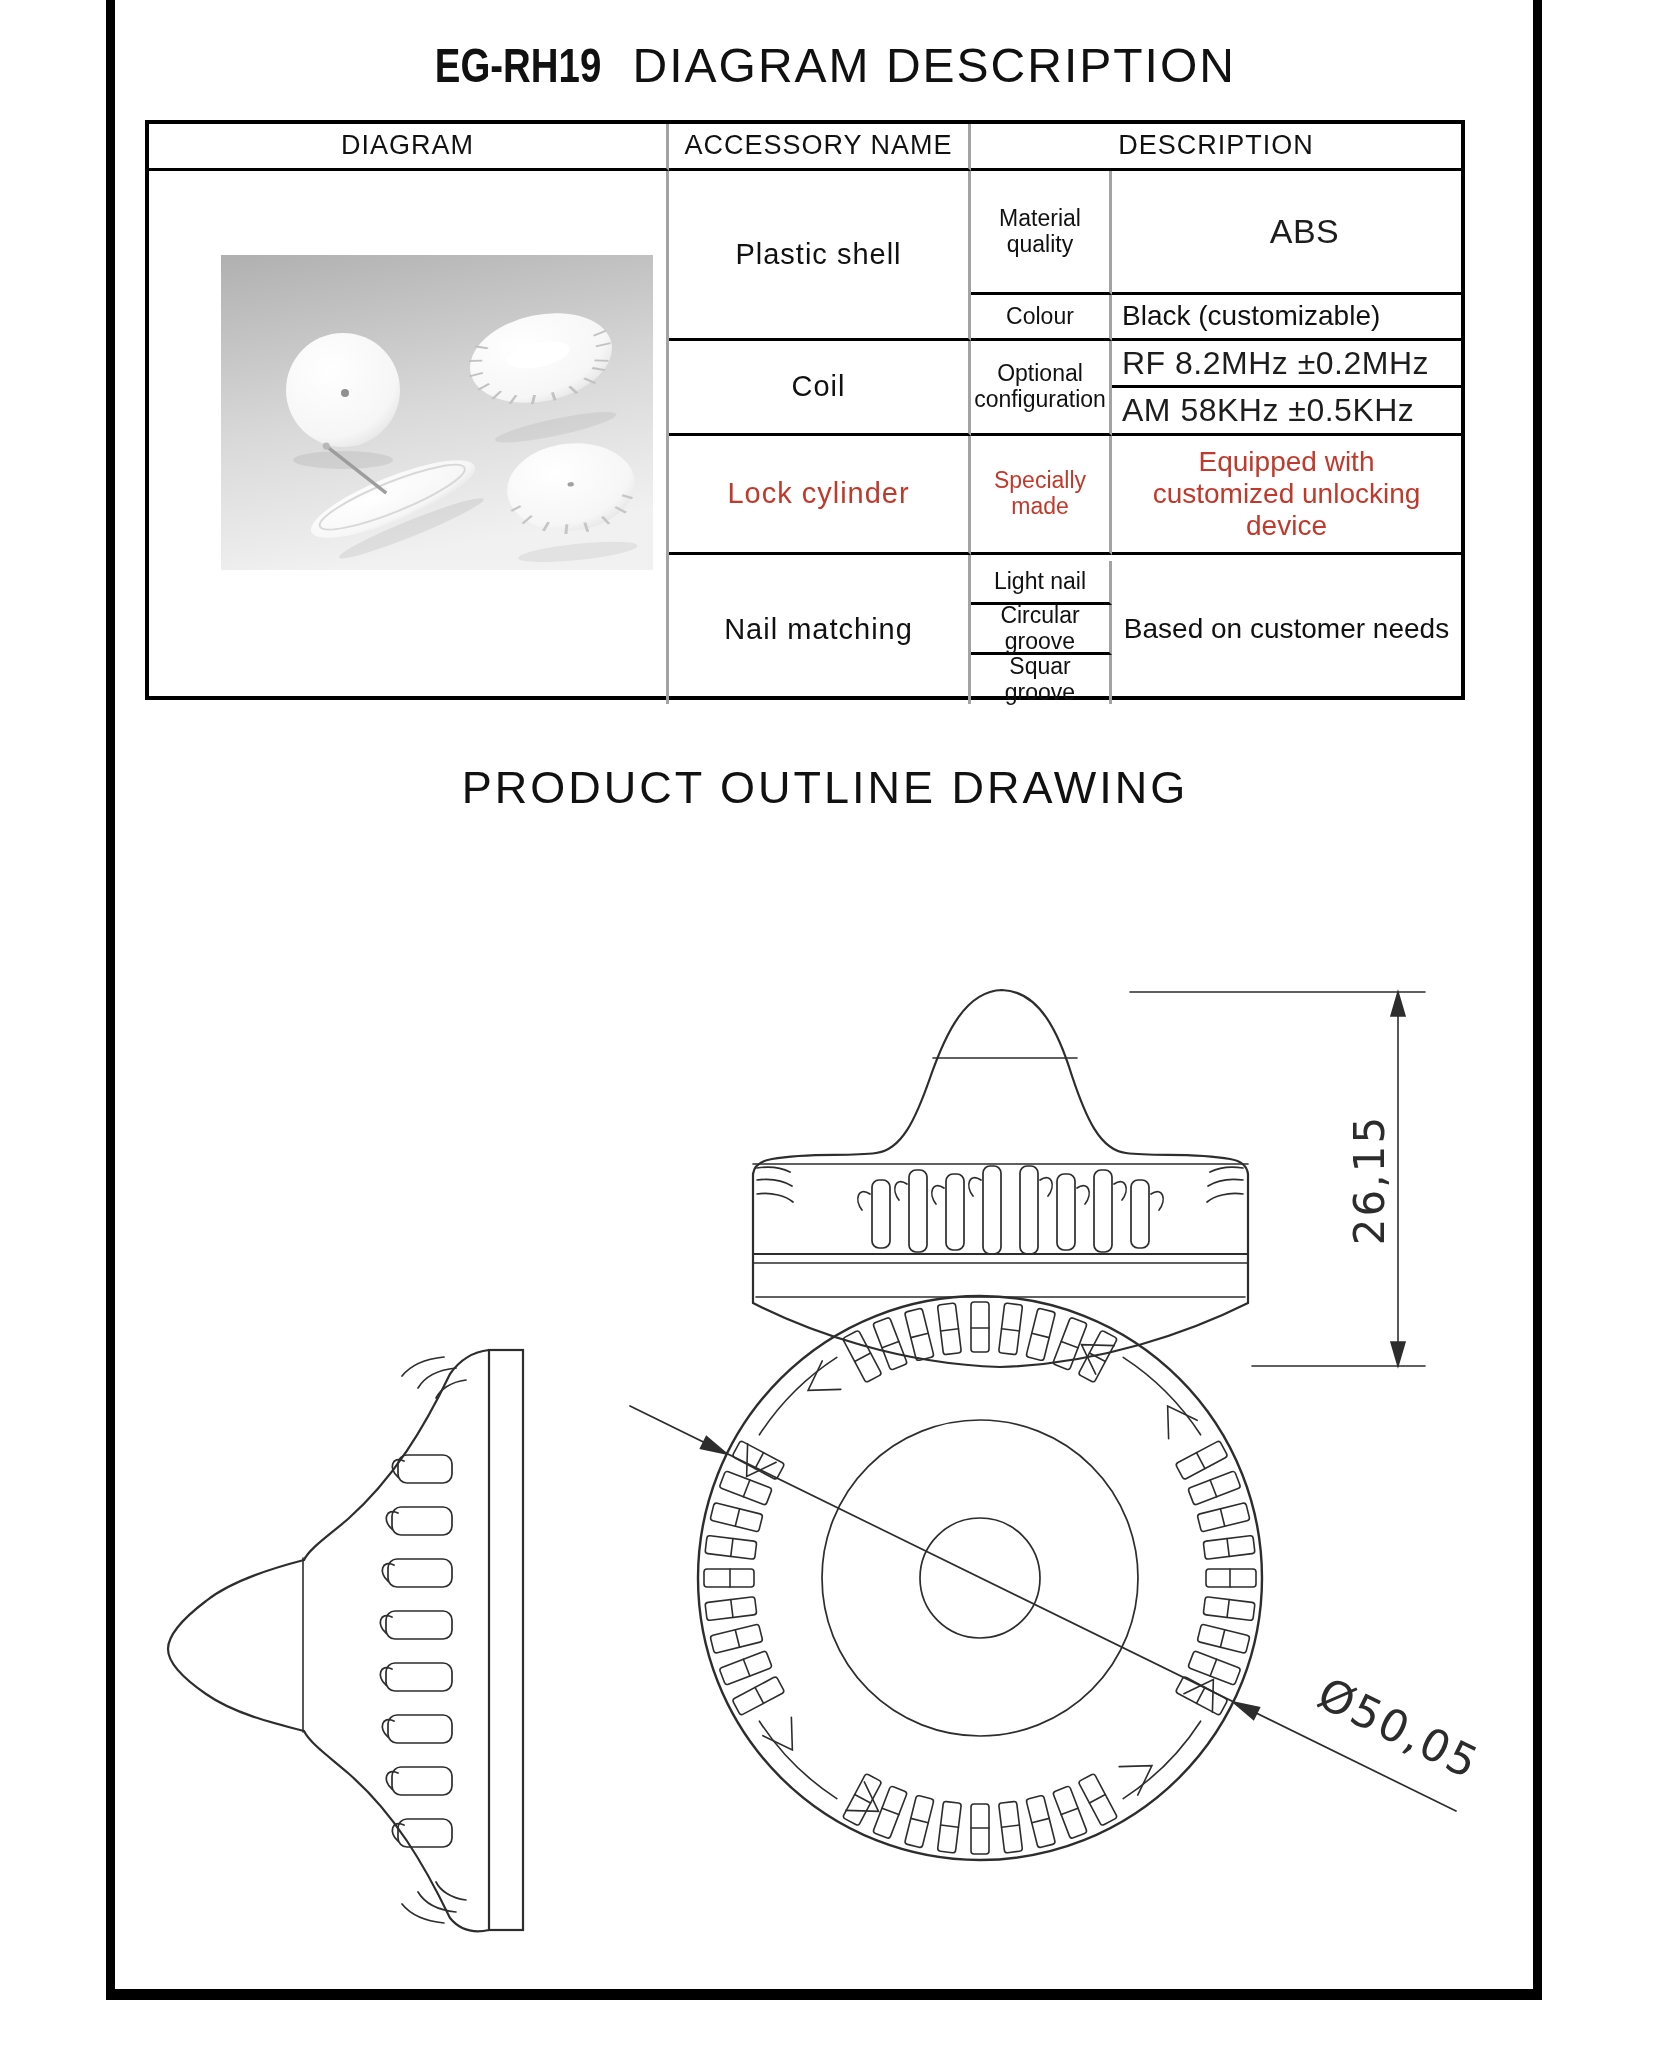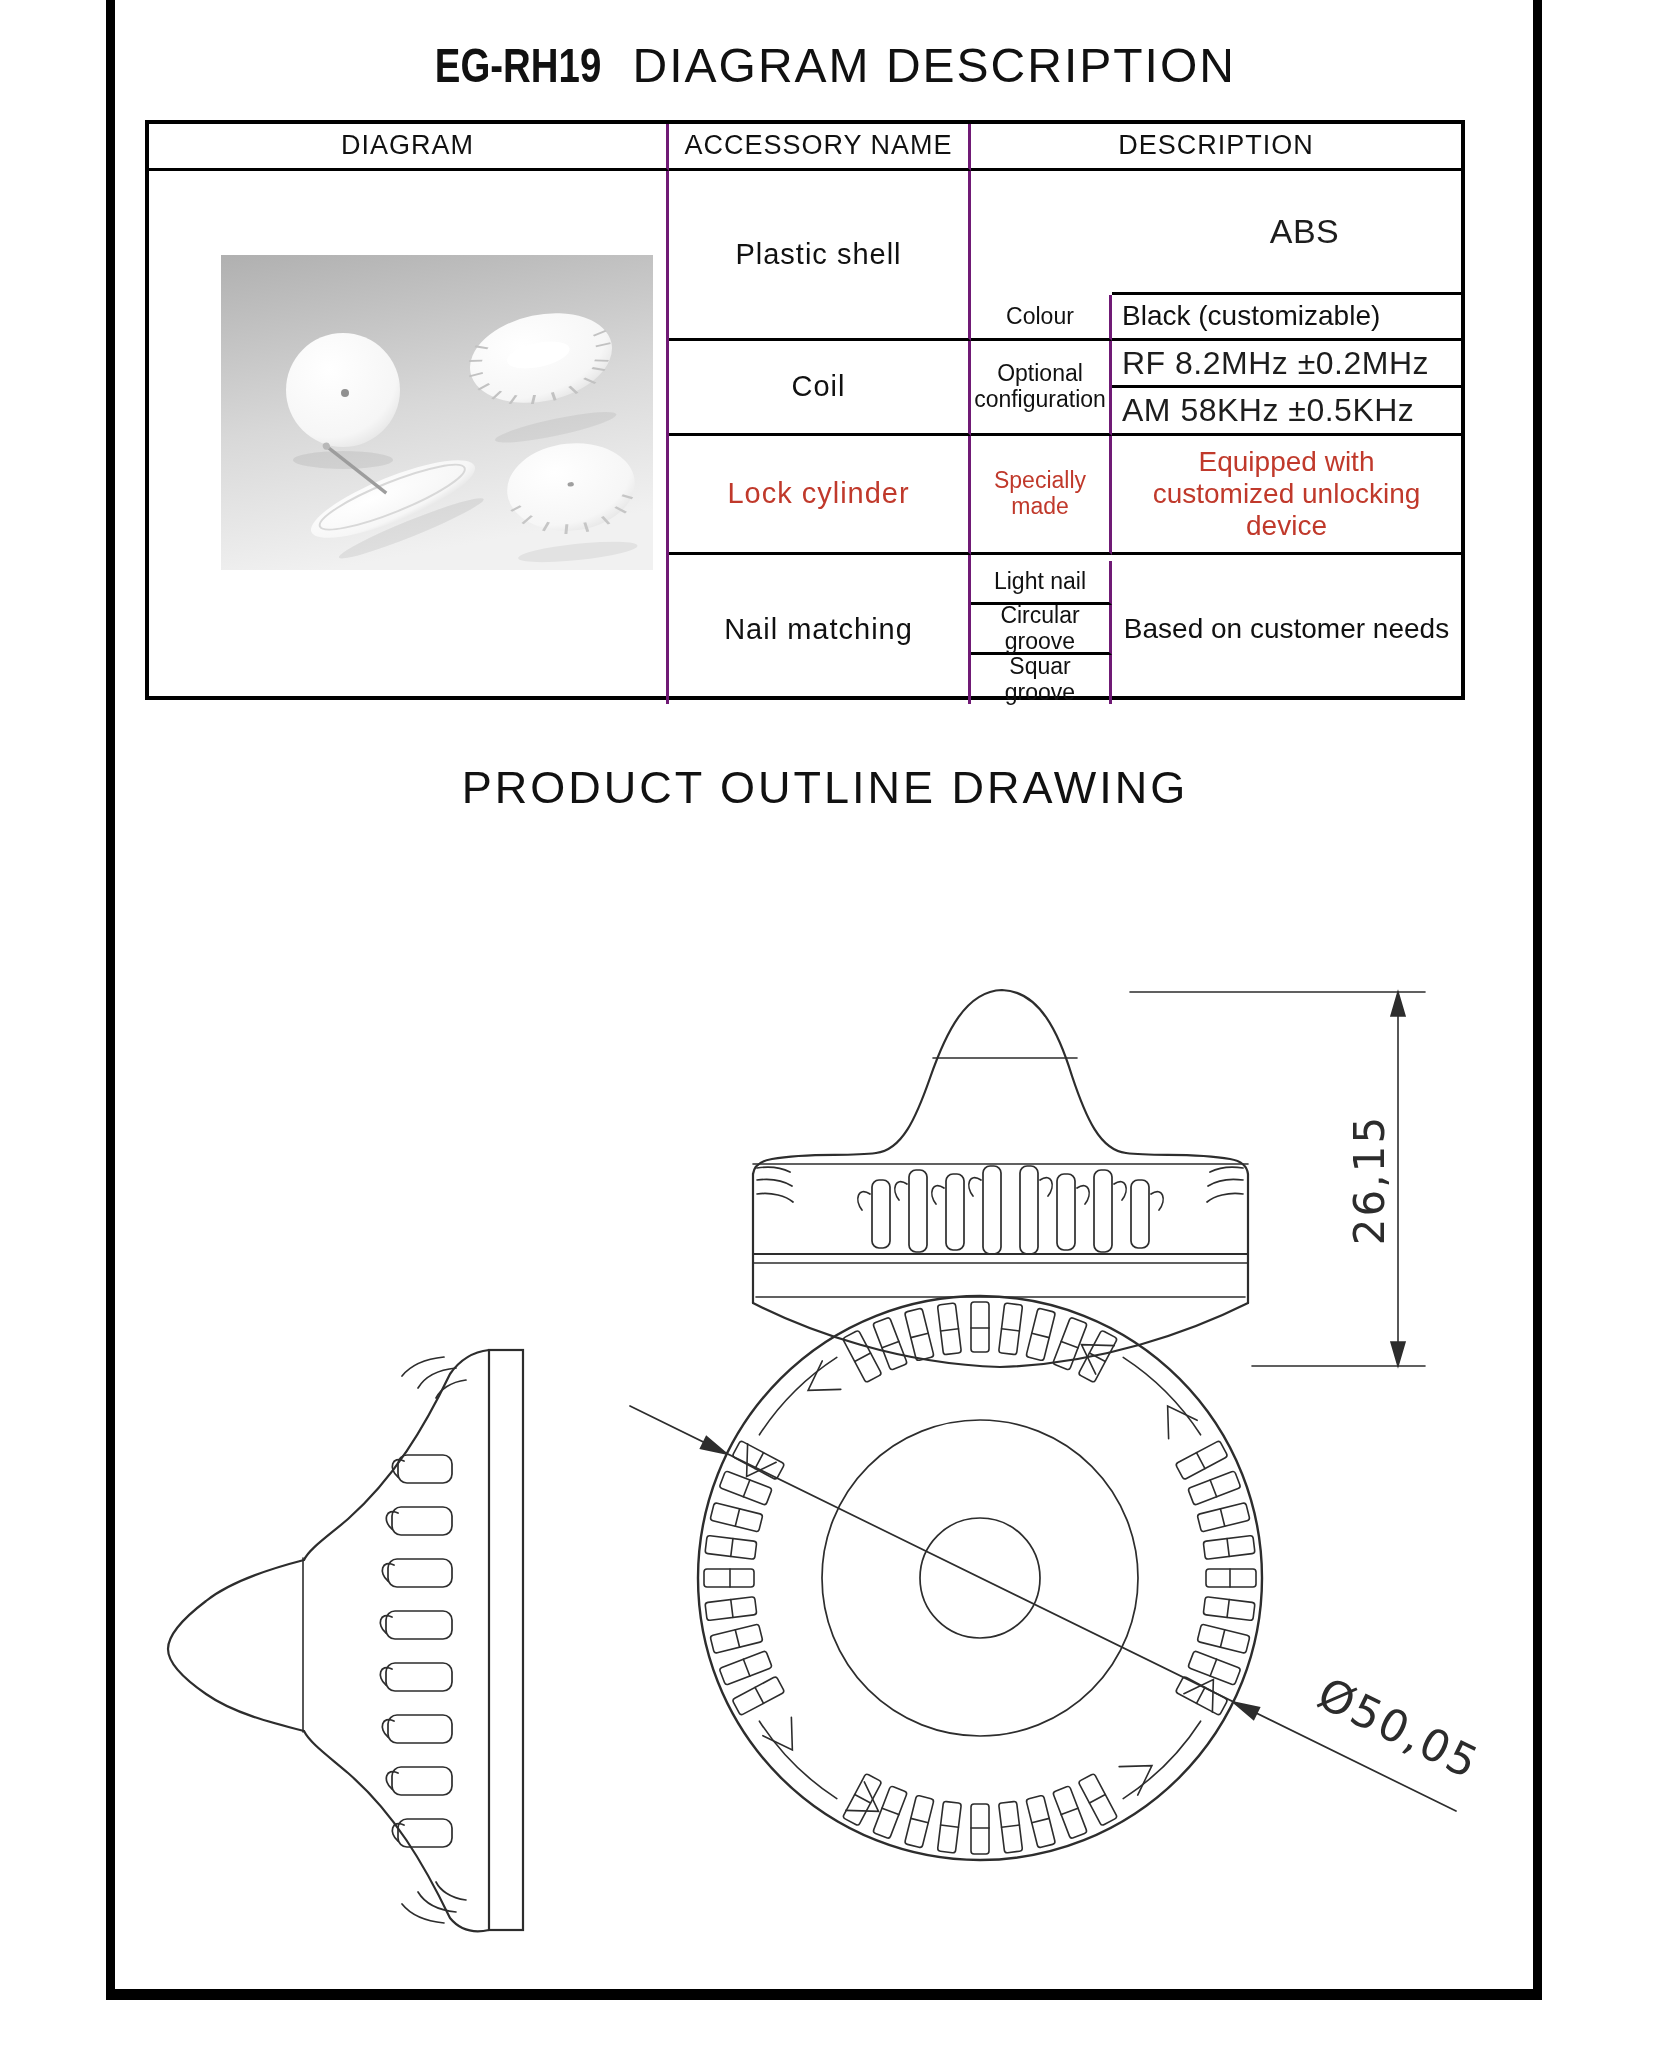--- a/index.html
+++ b/index.html
@@ -31,21 +31,21 @@
 
   
   .spec-table {
     position:absolute; left:145px; top:120px; width:1320px; height:580px;
     display:grid;
     grid-template-columns:520px 302px 141px 1fr;
     grid-template-rows:47px 124px 46px 47px 48px 119px 50px 50px 49px;
     border:4px solid #000; background:#fff;
   }
   .cell {
-    border-right:3px solid #701a75; border-bottom:3px solid #000;
+    border-right:3px solid #a3a3a3; border-bottom:3px solid #000;
     display:flex; align-items:center; justify-content:center;
     text-align:center; line-height:1.15; position:relative;
   }
   .cell.no-r { border-right:none; }
   .cell.no-b { border-bottom:none; }
   .hdr { font-size:27px; letter-spacing:1px; }
   .acc-name { font-size:29px; letter-spacing:1px; }
   .attr { font-size:23px; line-height:1.12; padding:0 2px; }
   .val-light { font-size:32px; color:#1d1d1d; letter-spacing:0.5px;padding-left:36px; }
   .val-left { justify-content:flex-start; text-align:left; padding-left:10px; }
@@ -151,20 +151,21 @@
         <circle cx="0" cy="-4" r="3.2" fill="#9f9f9f"></circle>
       </g>
     </svg>
   </div>
 
   <div class="cell acc-name" style="grid-column:2;grid-row:2 / 4;">Plastic shell</div>
   <div class="cell acc-name" style="grid-column:2;grid-row:4 / 6;">Coil</div>
   <div class="cell acc-name red" style="grid-column:2;grid-row:6;">Lock cylinder</div>
   <div class="cell acc-name no-b" style="grid-column:2;grid-row:7 / 10;">Nail matching</div>
 
+  <div class="cell attr" style="grid-column:3;grid-row:2;">Material quality</div>
   <div class="cell attr" style="grid-column:3;grid-row:3;">Colour</div>
   <div class="cell attr" style="grid-column:3;grid-row:4 / 6;">Optional configuration</div>
   <div class="cell attr red" style="grid-column:3;grid-row:6;text-align:center;">Specially made</div>
   <div class="cell attr" style="grid-column:3;grid-row:7;margin-top:6px;">Light nail</div>
   <div class="cell attr" style="grid-column:3;grid-row:8;">Circular groove</div>
   <div class="cell attr no-b" style="grid-column:3;grid-row:9;">Squar groove</div>
 
   <div class="cell val-light no-r" style="grid-column:4;grid-row:2;font-size:34px;">ABS</div>
   <div class="cell val-std val-left no-r" style="grid-column:4;grid-row:3;">Black (customizable)</div>
   <div class="cell val-light val-left no-r" style="grid-column:4;grid-row:4;">RF 8.2MHz ±0.2MHz</div>

